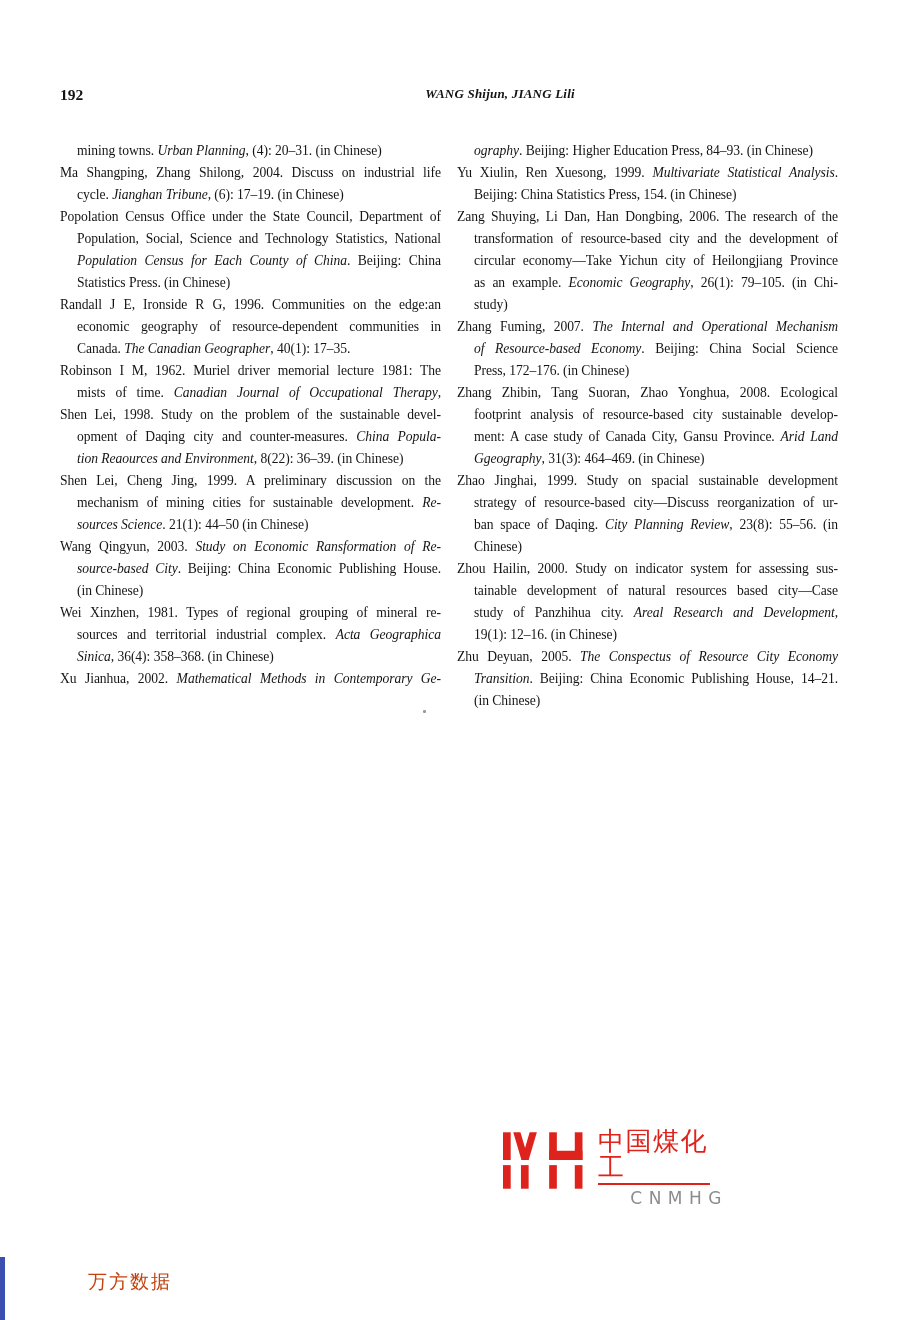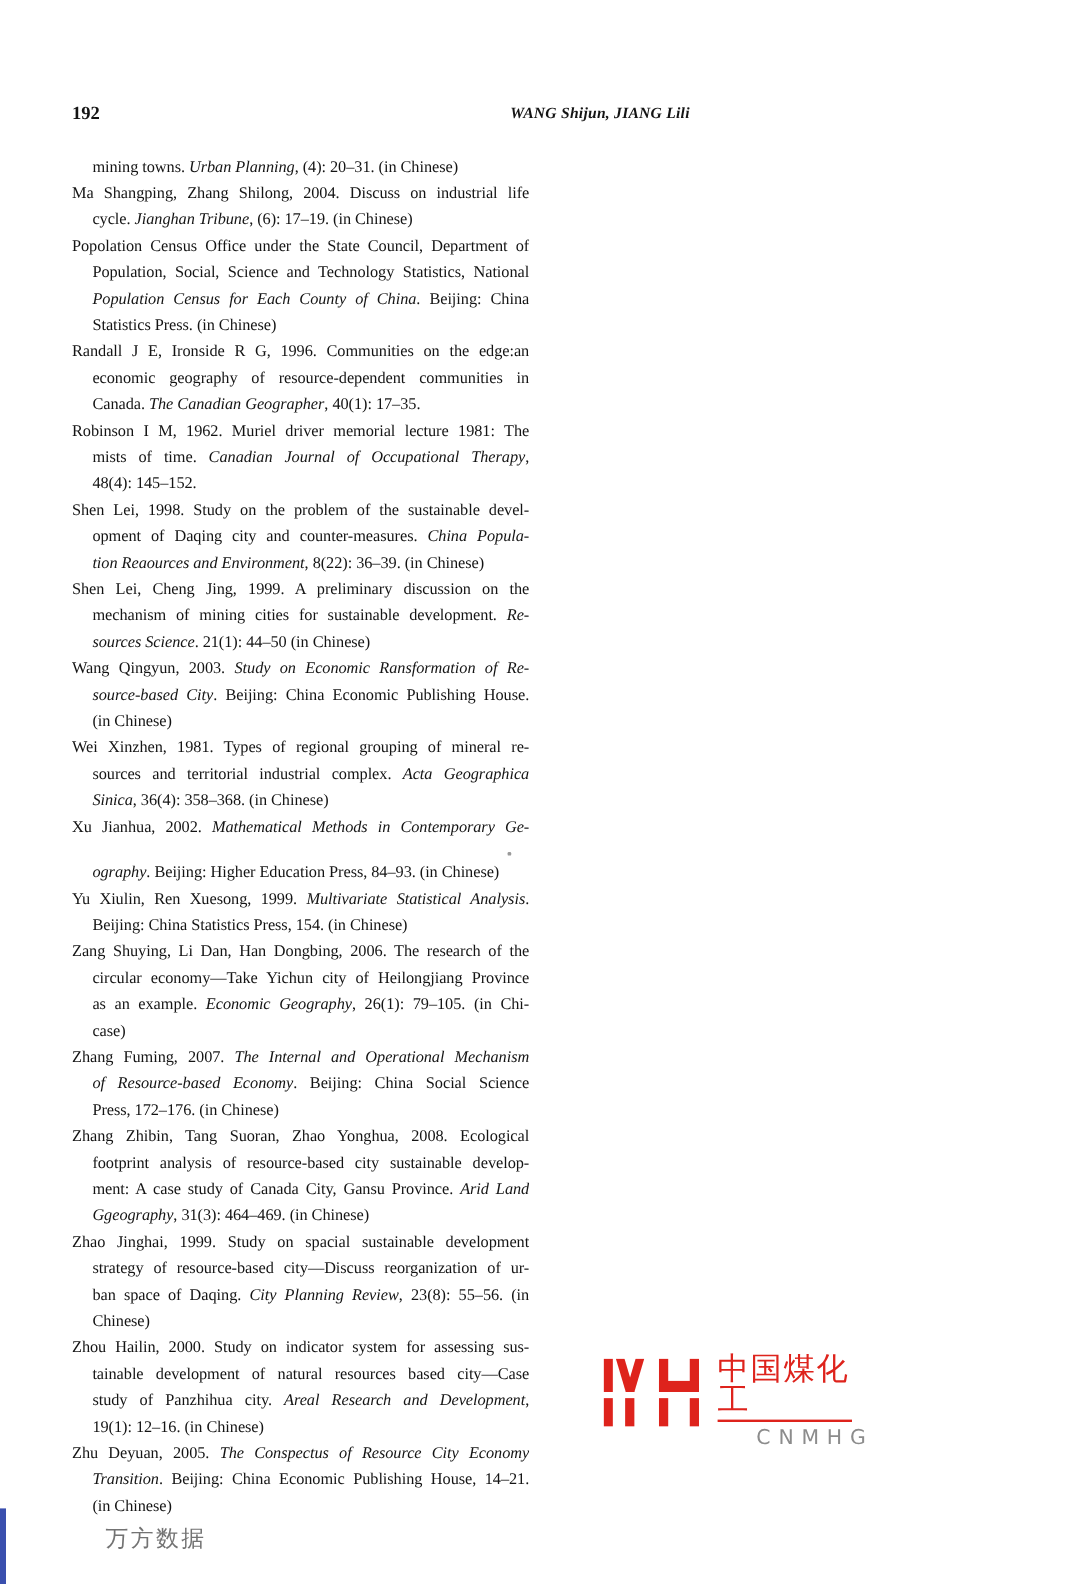--- a/index.html
+++ b/index.html
@@ -9,43 +9,43 @@
     overflow:hidden;
   }
   .page-header{position:absolute;top:86px;left:0;width:724px;height:24px;}
   .page-number{position:absolute;left:60px;top:0;font-weight:bold;font-size:15.5px;}
   .running-head{
     position:absolute;left:0;top:0;width:904px;text-align:center;
     padding-left:96px;box-sizing:border-box;
     font-weight:bold;font-style:italic;font-size:13px;letter-spacing:.2px;
   }
   .ref-columns{
-    position:absolute;top:128px;left:60px;width:786px;
-    display:flex;gap:16px;flex-direction:column;
+    position:absolute;top:140px;left:60px;width:786px;
+    display:flex;gap:16px;
   }
   .ref-col{width:381px;font-size:13.6px;letter-spacing:-.05px;}
   .ref-line{
     line-height:22px;height:22px;overflow:hidden;
     text-align:justify;
   }
   .ref-line.jl{text-align-last:justify;}
   .ref-line.ind{padding-left:17px;}
   .it{font-style:italic;}
   .speck{position:absolute;left:423px;top:710px;width:3px;height:3px;background:#9a9a9a;border-radius:1px;}
   
   .wm-logo{position:absolute;left:503px;top:1128px;width:240px;height:70px;}
   .wm-mark{position:absolute;left:0;top:4px;width:80px;height:57px;}
   .wm-text{position:absolute;left:95px;top:0;width:130px;}
   .wm-cn{font-family:"DejaVu Sans",sans-serif;font-size:26px;line-height:26px;letter-spacing:1.5px;font-weight:500;}
   .wm-rule{margin-top:3px;width:112px;height:2px;}
   .wm-en{font-family:"DejaVu Sans",sans-serif;font-size:17px;letter-spacing:6.5px;margin-top:3px;}
   
   .wanfang{
     position:absolute;left:88px;top:1269px;
-    font-family:"DejaVu Sans",sans-serif;font-size:19px;letter-spacing:2px;color:#737373;
+    font-family:"DejaVu Sans",sans-serif;font-size:19px;letter-spacing:2px;color:#c2410c;
   }
   .edge-bar{position:absolute;left:0;top:1257px;width:5px;height:63px;}
 </style>
 </head>
 <body>
 
 <div class="page-header">
   <span class="page-number">192</span>
   <span class="running-head">WANG Shijun, JIANG Lili</span>
 </div>
@@ -57,43 +57,43 @@
       <div class="ref-line ind"><span>cycle. </span><span class="it">Jianghan Tribune</span><span>, (6): 17–19. (in Chinese)</span></div>
       <div class="ref-line jl"><span>Popolation Census Office under the State Council, Department of</span></div>
       <div class="ref-line ind jl"><span>Population, Social, Science and Technology Statistics, National</span></div>
       <div class="ref-line ind jl"><span class="it">Population Census for Each County of China</span><span>. Beijing: China</span></div>
       <div class="ref-line ind"><span>Statistics Press. (in Chinese)</span></div>
       <div class="ref-line jl"><span>Randall J E, Ironside R G, 1996. Communities on the edge:an</span></div>
       <div class="ref-line ind jl"><span>economic geography of resource-dependent communities in</span></div>
       <div class="ref-line ind"><span>Canada. </span><span class="it">The Canadian Geographer</span><span>, 40(1): 17–35.</span></div>
       <div class="ref-line jl"><span>Robinson I M, 1962. Muriel driver memorial lecture 1981: The</span></div>
       <div class="ref-line ind jl"><span>mists of time. </span><span class="it">Canadian Journal of Occupational Therapy</span><span>,</span></div>
-      <div class="ref-line ind"><span>48(4): 145–152.</span></div>
       <div class="ref-line jl"><span>Shen Lei, 1998. Study on the problem of the sustainable devel-</span></div>
       <div class="ref-line ind jl"><span>opment of Daqing city and counter-measures. </span><span class="it">China Popula-</span></div>
       <div class="ref-line ind"><span class="it">tion Reaources and Environment</span><span>, 8(22): 36–39. (in Chinese)</span></div>
       <div class="ref-line jl"><span>Shen Lei, Cheng Jing, 1999. A preliminary discussion on the</span></div>
       <div class="ref-line ind jl"><span>mechanism of mining cities for sustainable development. </span><span class="it">Re-</span></div>
       <div class="ref-line ind"><span class="it">sources Science</span><span>. 21(1): 44–50 (in Chinese)</span></div>
       <div class="ref-line jl"><span>Wang Qingyun, 2003. </span><span class="it">Study on Economic Ransformation of Re-</span></div>
       <div class="ref-line ind jl"><span class="it">source-based City</span><span>. Beijing: China Economic Publishing House.</span></div>
       <div class="ref-line ind"><span>(in Chinese)</span></div>
       <div class="ref-line jl"><span>Wei Xinzhen, 1981. Types of regional grouping of mineral re-</span></div>
       <div class="ref-line ind jl"><span>sources and territorial industrial complex. </span><span class="it">Acta Geographica</span></div>
       <div class="ref-line ind"><span class="it">Sinica</span><span>, 36(4): 358–368. (in Chinese)</span></div>
       <div class="ref-line jl"><span>Xu Jianhua, 2002. </span><span class="it">Mathematical Methods in Contemporary Ge-</span></div>
     </div>
   <div class="ref-col">
       <div class="ref-line ind"><span class="it">ography</span><span>. Beijing: Higher Education Press, 84–93. (in Chinese)</span></div>
       <div class="ref-line jl"><span>Yu Xiulin, Ren Xuesong, 1999. </span><span class="it">Multivariate Statistical Analysis</span><span>.</span></div>
       <div class="ref-line ind"><span>Beijing: China Statistics Press, 154. (in Chinese)</span></div>
       <div class="ref-line jl"><span>Zang Shuying, Li Dan, Han Dongbing, 2006. The research of the</span></div>
+      <div class="ref-line ind jl"><span>transformation of resource-based city and the development of</span></div>
       <div class="ref-line ind jl"><span>circular economy—Take Yichun city of Heilongjiang Province</span></div>
       <div class="ref-line ind jl"><span>as an example. </span><span class="it">Economic Geography</span><span>, 26(1): 79–105. (in Chi-</span></div>
-      <div class="ref-line ind"><span>case)</span></div>
+      <div class="ref-line ind"><span>study)</span></div>
       <div class="ref-line jl"><span>Zhang Fuming, 2007. </span><span class="it">The Internal and Operational Mechanism</span></div>
       <div class="ref-line ind jl"><span class="it">of Resource-based Economy</span><span>. Beijing: China Social Science</span></div>
       <div class="ref-line ind"><span>Press, 172–176. (in Chinese)</span></div>
       <div class="ref-line jl"><span>Zhang Zhibin, Tang Suoran, Zhao Yonghua, 2008. Ecological</span></div>
       <div class="ref-line ind jl"><span>footprint analysis of resource-based city sustainable develop-</span></div>
       <div class="ref-line ind jl"><span>ment: A case study of Canada City, Gansu Province. </span><span class="it">Arid Land</span></div>
       <div class="ref-line ind"><span class="it">Ggeography</span><span>, 31(3): 464–469. (in Chinese)</span></div>
       <div class="ref-line jl"><span>Zhao Jinghai, 1999. Study on spacial sustainable development</span></div>
       <div class="ref-line ind jl"><span>strategy of resource-based city—Discuss reorganization of ur-</span></div>
       <div class="ref-line ind jl"><span>ban space of Daqing. </span><span class="it">City Planning Review</span><span>, 23(8): 55–56. (in</span></div>

